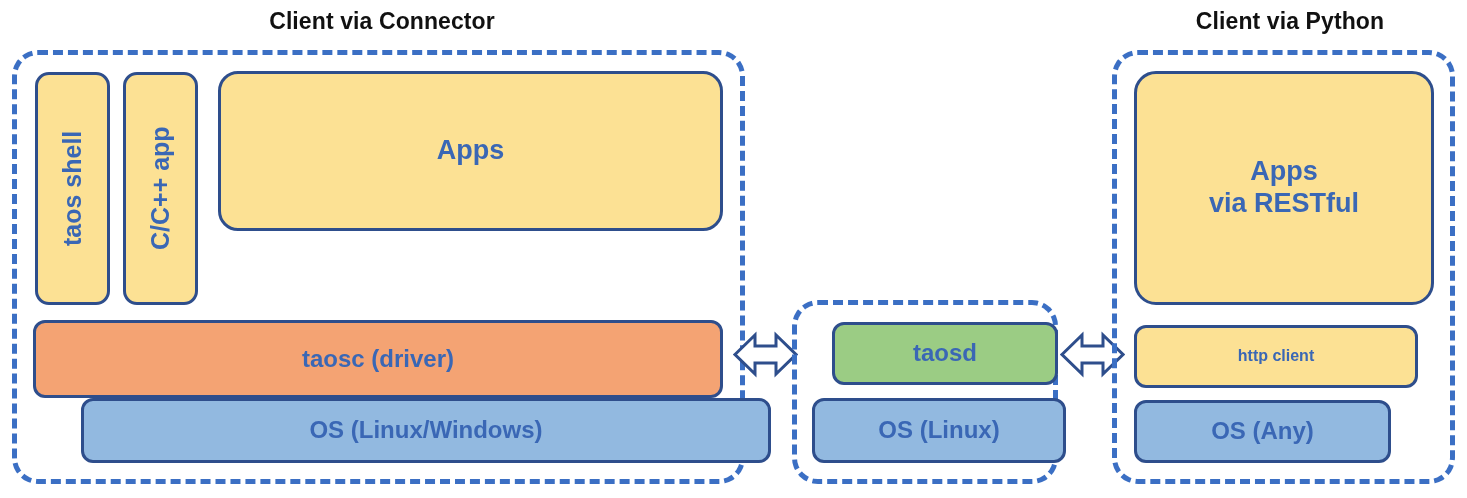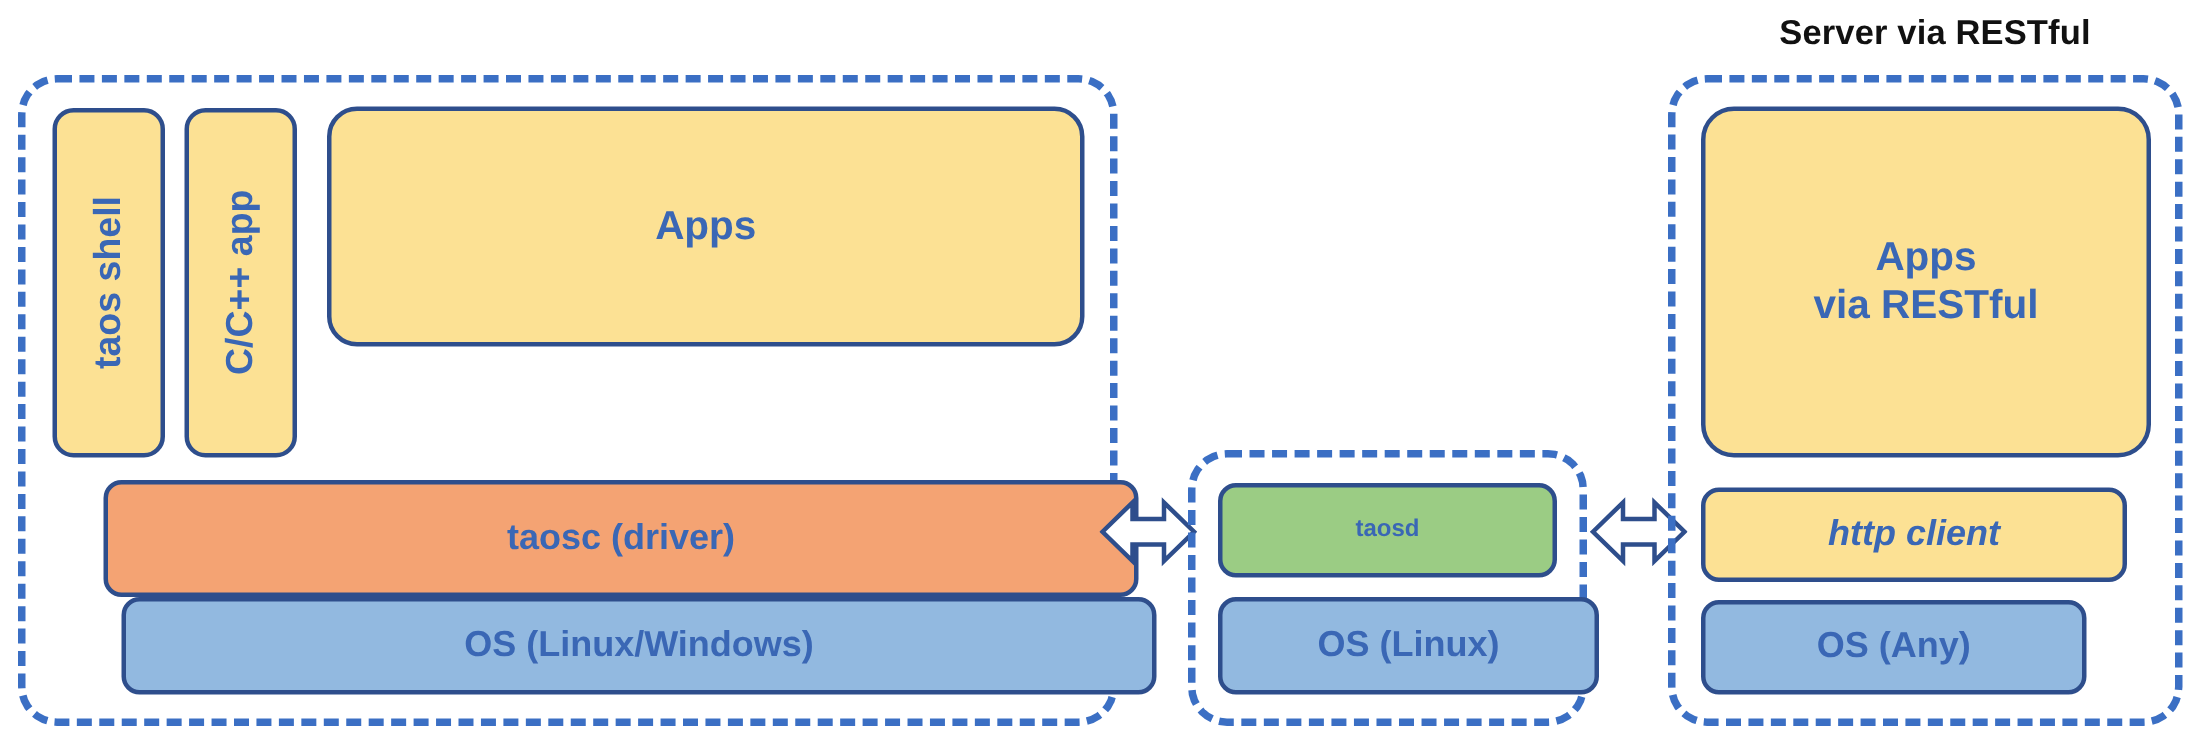--- a/index.html
+++ b/index.html
@@ -67,55 +67,56 @@
   .arrow {
     position: absolute;
     display: block;
   }
 </style>
 </head>
 <body>
 
 <div id="diagram">
 
+  <div class="panel-title" style="left:232px; top:8px; width:300px;">Client via Connector</div>
 
   <div class="dashed-box" style="left:12px; top:50px; width:733px; height:434px;"></div>
 
   <div class="node yellow vertical" style="left:35px; top:72px; width:75px; height:233px; font-size:25px;">taos shell</div>
 
   <div class="node yellow vertical" style="left:123px; top:72px; width:75px; height:233px; font-size:25px;">C/C++ app</div>
 
   <div class="node yellow" style="left:218px; top:71px; width:505px; height:160px; font-size:27px; border-radius:20px;">Apps</div>
 
 
-  <div class="node orange" style="left:33px; top:320px; width:690px; height:78px; font-size:24px;margin-left:36px;">taosc (driver)</div>
+  <div class="node orange" style="left:33px; top:320px; width:690px; height:78px; font-size:24px;">taosc (driver)</div>
 
   <div class="node blue" style="left:33px; top:398px; width:690px; height:65px; font-size:24px;margin-left:48px;">OS (Linux/Windows)</div>
 
   <svg class="arrow" style="left:733px; top:327px;" width="65" height="55" viewBox="0 0 65 55">
     <polygon points="2,27.5 22,8 22,19 43,19 43,8 63,27.5 43,47 43,36 22,36 22,47" fill="#ffffff" stroke="#2E4E8C" stroke-width="3" stroke-linejoin="miter"></polygon>
   </svg>
 
 
   <div class="dashed-box" style="left:792px; top:300px; width:266px; height:184px;"></div>
 
-  <div class="node green" style="left:812px; top:322px; width:226px; height:63px; font-size:16px;">taosd</div>
+  <div class="node green" style="left:832px; top:322px; width:226px; height:63px; font-size:24px;">taosd</div>
 
   <div class="node blue" style="left:812px; top:398px; width:254px; height:65px; font-size:24px;">OS (Linux)</div>
 
   <svg class="arrow" style="left:1060px; top:327px;" width="65" height="55" viewBox="0 0 65 55">
     <polygon points="2,27.5 22,8 22,19 43,19 43,8 63,27.5 43,47 43,36 22,36 22,47" fill="#ffffff" stroke="#2E4E8C" stroke-width="3" stroke-linejoin="miter"></polygon>
   </svg>
 
-  <div class="panel-title" style="left:1170px; top:8px; width:240px;">Server via RESTful</div>
+  <div class="panel-title" style="left:1170px; top:8px; width:240px;">Client via Python</div>
 
   <div class="dashed-box" style="left:1112px; top:50px; width:343px; height:434px;"></div>
 
   <div class="node yellow" style="left:1134px; top:71px; width:300px; height:234px; font-size:27px; border-radius:22px; flex-direction:column;">
     <span>Apps</span>
     <span>via RESTful</span>
   </div>
 
-  <div class="node yellow" style="left:1134px; top:325px; width:284px; height:63px; font-size:24px;font-style:italic;">http client</div>
+  <div class="node yellow" style="left:1134px; top:325px; width:284px; height:63px; font-size:16px;">http client</div>
 
   <div class="node blue" style="left:1134px; top:400px; width:257px; height:63px; font-size:24px;">OS (Any)</div>
 
 </div>
 
 </body></html>

